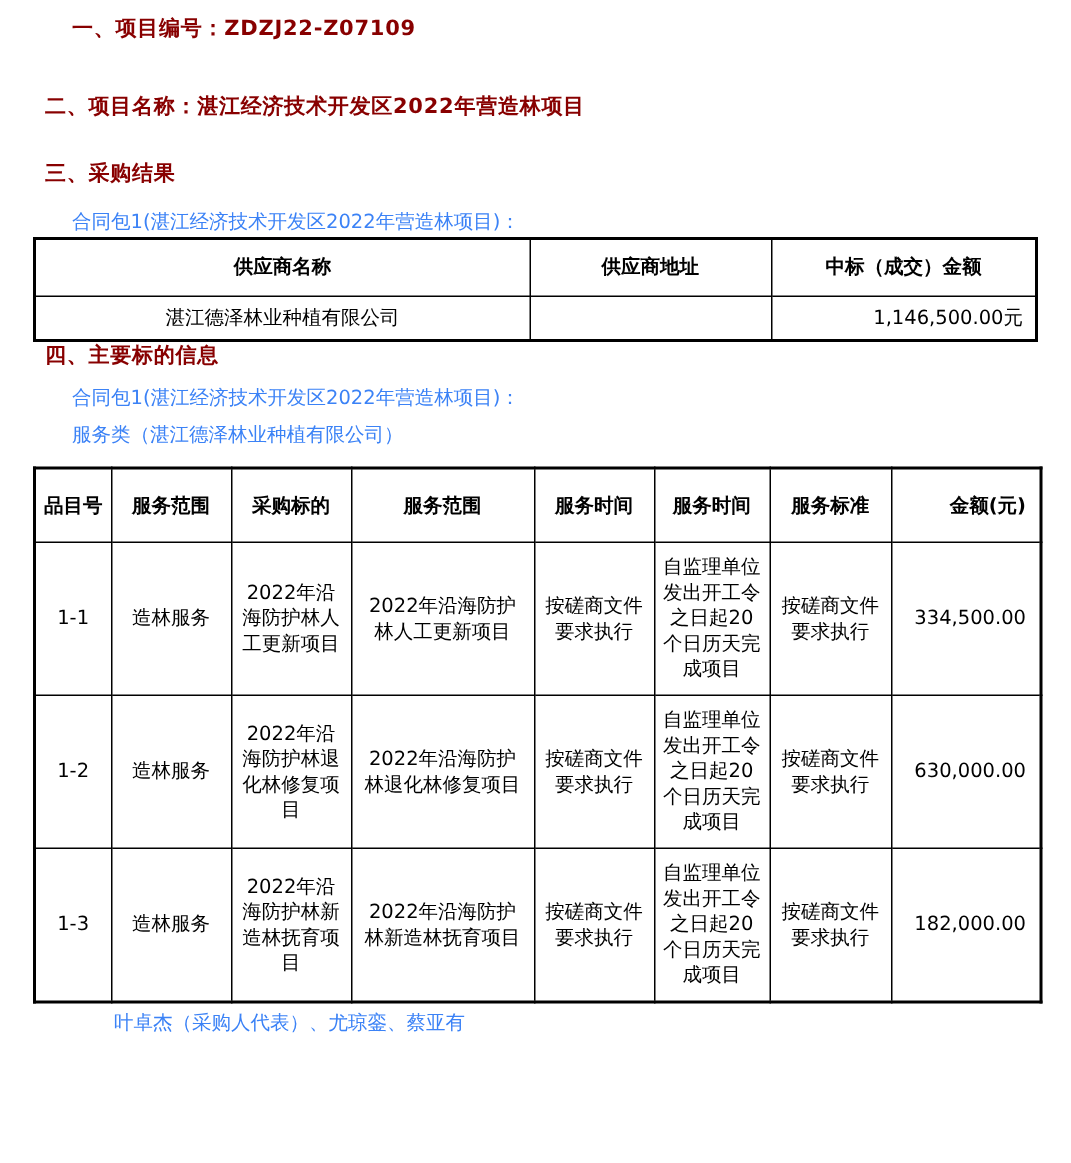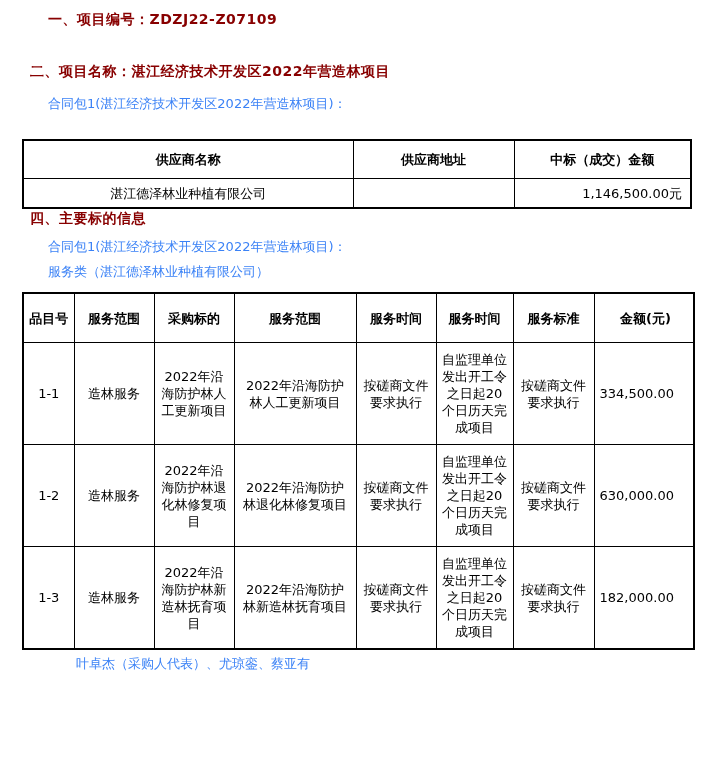--- a/index.html
+++ b/index.html
@@ -15,21 +15,21 @@
     letter-spacing:0.5px;
   }
   .para{
     margin:0 0 0 48px;
     font-size:13px;line-height:16px;color:#3b82f6;
   }
   #heading-project-number{margin-top:10px;margin-left:48px;}
   #heading-project-name{margin-top:34px;}
   #heading-procurement-result{margin-top:27px;}
   #result-package-line{margin-top:16px;}
-  #result-table{margin-top:27px;border-radius:10px;}
+  #result-table{margin-top:1px;border-radius:10px;}
   #heading-main-subject{}
   #subject-package-line{margin-top:12px;}
   #subject-service-line{margin-top:9px;}
   #subject-table{margin-top:12px;}
   #heading-experts{margin-top:28px;}
   #experts-names{margin-top:6px;padding-left:28px;}
 
   table{
     border-collapse:collapse;
     margin-left:22px;
@@ -50,31 +50,32 @@
   
   #result-table{width:668px;}
   #result-table th{height:33px;}
   #result-table td{height:24px;}
   #result-table .amount-cell{text-align:right;padding-right:8px;}
 
   
   #subject-table{width:671px;}
   #subject-table thead th{height:44px;}
   #subject-table tbody td{height:97px;}
-  #subject-table .amount-col{text-align:right;padding-right:22px;}
+  #subject-table .amount-col{text-align:right;padding-right:9px;}
 </style>
 </head>
 <body>
 
 <div>
 
   <h3 class="heading" id="heading-project-number">一、项目编号：ZDZJ22-Z07109</h3>
 
   <h3 class="heading" id="heading-project-name">二、项目名称：湛江经济技术开发区2022年营造林项目</h3>
 
+  <h3 class="heading" id="heading-procurement-result">三、采购结果</h3>
 
   <p class="para" id="result-package-line">合同包1(湛江经济技术开发区2022年营造林项目)：</p>
 
   <table id="result-table">
     <colgroup>
       <col style="width:330px">
       <col style="width:161px">
       <col style="width:177px">
     </colgroup>
     <thead>

